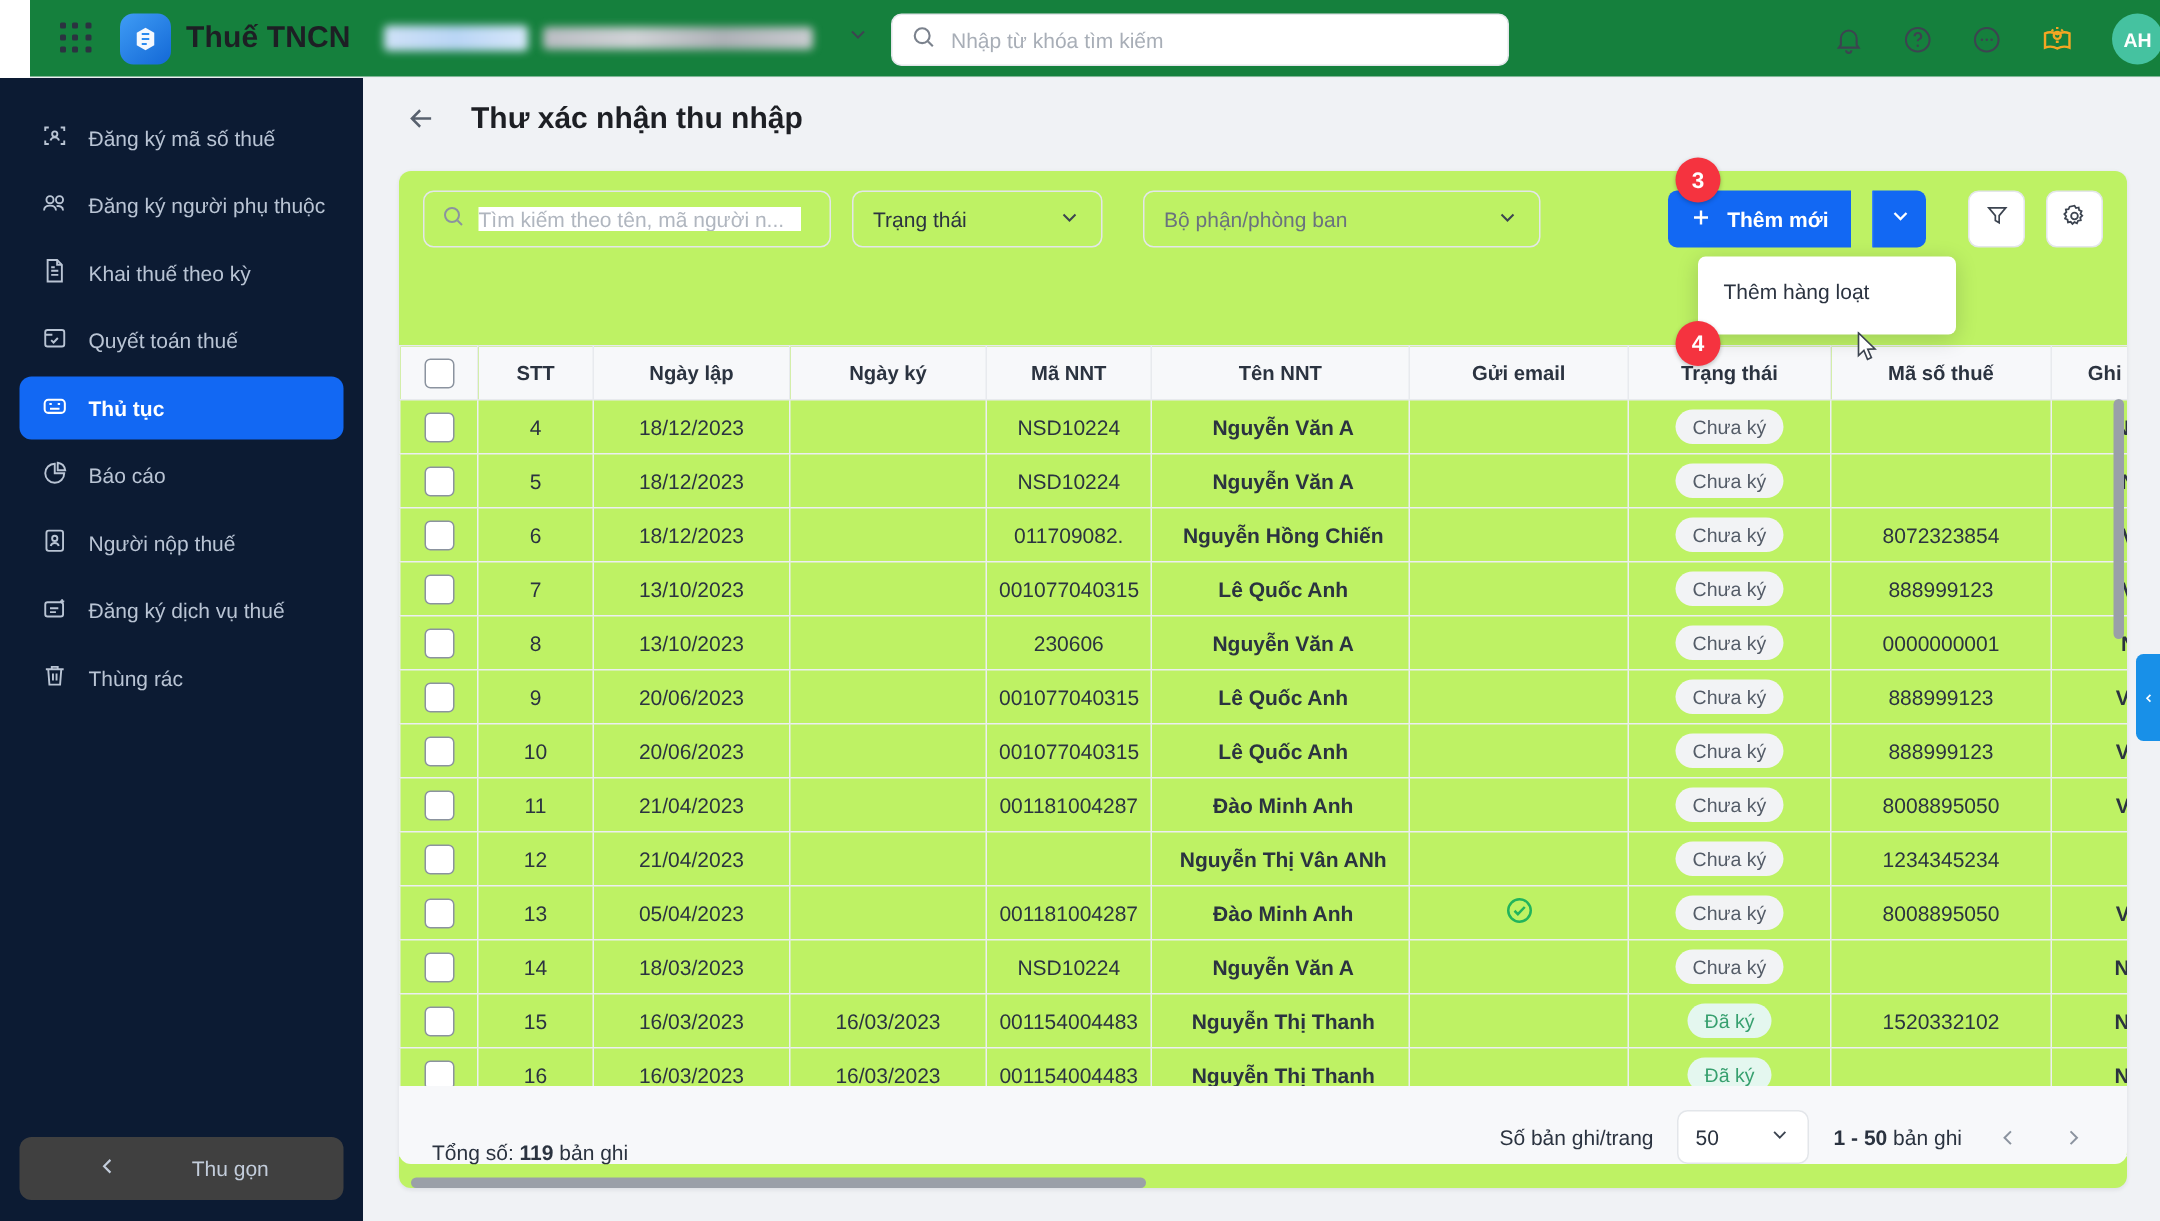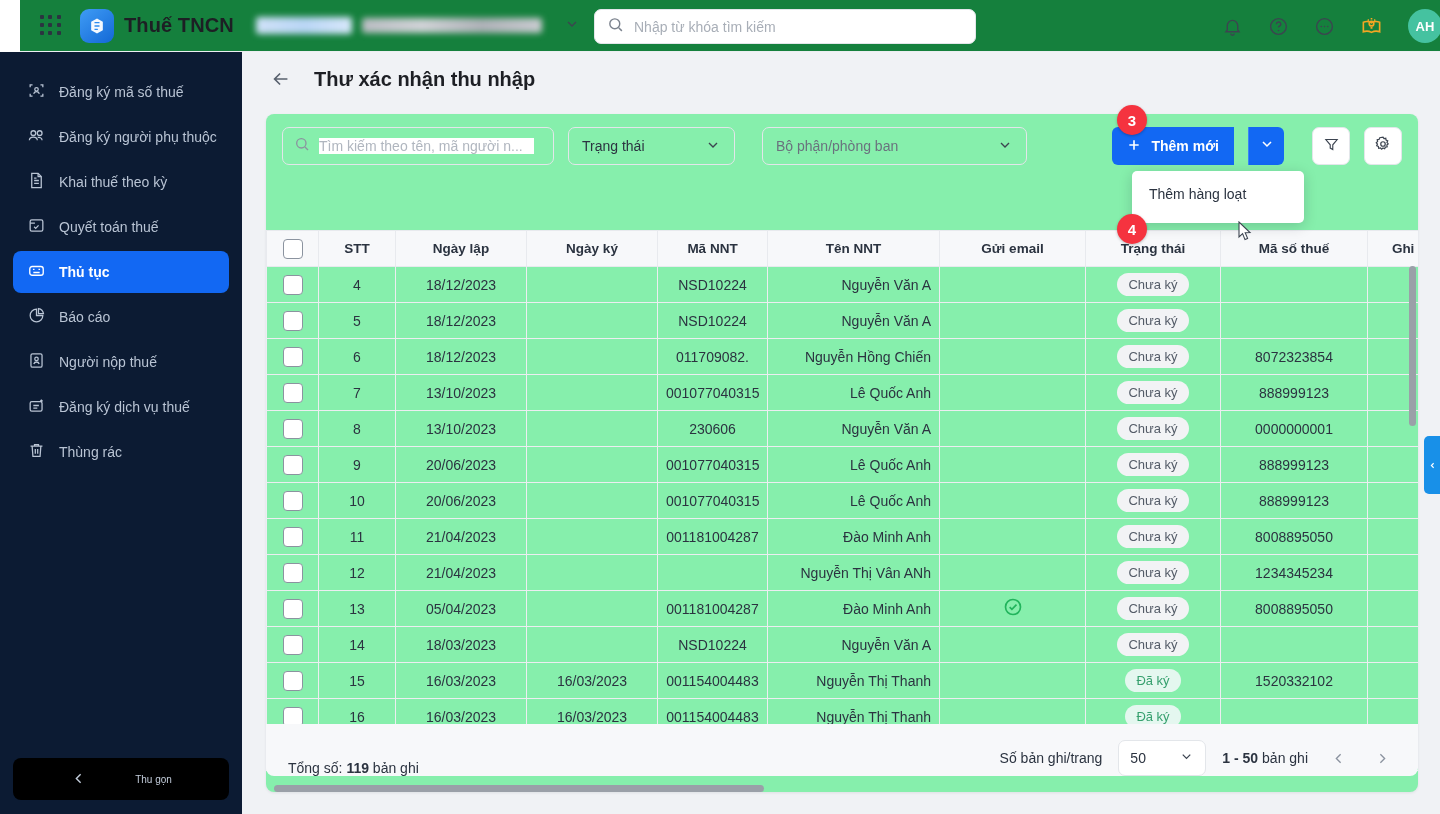--- a/index.html
+++ b/index.html
@@ -23,21 +23,21 @@
   .brand-logo { width: 34px; height: 34px; border-radius: 9px;
     background: linear-gradient(140deg, #3f9cf5 0%, #1368d6 100%);
     display: flex; align-items: center; justify-content: center; }
   .brand-name { font-size: 20px; font-weight: bold; color: #1d1f24; margin-left: 10px; letter-spacing: .1px;}
   .org-blur { display: flex; align-items: center; margin-left: 22px; gap: 10px; }
   .blur-a { width: 96px; height: 17px; border-radius: 3px;
     background: linear-gradient(90deg,#cfe1f7,#b9d5f5,#d7e7fa); filter: blur(3px); }
   .blur-b { width: 180px; height: 15px; border-radius: 3px;
     background: linear-gradient(90deg,#b9bcc2,#d0d2d6,#aeb1b7,#c9cbd0); filter: blur(3px); }
   .org-caret { margin-left: 12px; color: #3c4450; }
-  .hsearch { position: absolute; left: 574px; top: 9px; width: 382px; height: 35px;
+  .hsearch { position: absolute; left: 574px; top: 9px; width: 412px; height: 35px;
     border: 1px solid #e3e6ea; border-radius: 7px; display: flex; align-items: center;
     padding: 0 12px; background:#fff; }
   .hsearch input { border: none; outline: none; margin-left: 10px; font-size: 14px;
     color: #2b3340; width: 330px; font-family: "Liberation Sans", sans-serif; background: transparent;}
   .hsearch input::placeholder { color: #a8aeb7; }
   .hicons { position: absolute; right: 18px; top: 0; height: 52px; display: flex;
     align-items: center; gap: 25px; }
   .hicons .ic { cursor: pointer; display:flex; align-items:center; }
   .avatar { width: 34px; height: 34px; border-radius: 50%; background: #45c2a0;
     color: #fff; font-size: 13px; font-weight: bold; display: flex;
@@ -45,31 +45,31 @@
   
   .sidebar { position: absolute; left: 0; top: 52px; width: 242px; height: 762px;
     background: #0c1b33; }
   .nav { padding-top: 16px; }
   .nav-item { height: 42px; margin: 3px 13px; border-radius: 8px; display: flex;
     align-items: center; padding-left: 14px; color: #b9c4d4; font-size: 14px;
     cursor: pointer; gap: 13px; }
   .nav-item.active { background: #1268f3; color: #ffffff; font-weight: bold; }
   .nav-item .lbl { white-space: nowrap; }
   .collapse-btn { position: absolute; left: 13px; bottom: 14px; width: 216px; height: 42px;
-    border-radius: 8px; background: #000000; display: flex; align-items: center;
-    justify-content: center; gap: 48px; color: #c3cddb; font-size: 10px; cursor: pointer; }
+    border-radius: 8px; background: #404040; display: flex; align-items: center;
+    justify-content: center; gap: 48px; color: #c3cddb; font-size: 14px; cursor: pointer; }
   
   .main { position: absolute; left: 242px; top: 52px; width: 1198px; height: 762px;
     background: #f0f2f5; }
   .page-head { height: 54px; display: flex; align-items: center; padding-left: 28px; gap: 22px;
     background: #f0f2f5; }
   .back-arrow { color: #58616e; cursor: pointer; display:flex; }
   .page-title { font-size: 20px; font-weight: bold; color: #1d1f24; }
   .card { position: absolute; left: 24px; top: 62px; width: 1152px; height: 678px;
-    background: #86efac; border-radius: 8px; box-shadow: 0 1px 3px rgba(16,24,40,.08); }
+    background: #bef264; border-radius: 8px; box-shadow: 0 1px 3px rgba(16,24,40,.08); }
   .toolbar { height: 64px; display: flex; align-items: center; padding: 0 16px; gap: 14px;
     position: relative; }
   .tb-search { width: 272px; height: 38px; border: 1px solid #e3e6ea; border-radius: 7px;
     display: flex; align-items: center; padding: 0 11px; }
   .tb-search input { border: none; outline: none; margin-left: 9px; font-size: 14px;
     color: #2b3340; width: 215px; font-family: "Liberation Sans", sans-serif; }
   .tb-search input::placeholder { color: #b0b6bf; }
   .tb-select { height: 38px; border: 1px solid #e3e6ea; border-radius: 7px;
     display: flex; align-items: center; justify-content: space-between;
     padding: 0 13px; font-size: 14px; color: #6a727e; cursor: pointer; }
@@ -96,21 +96,21 @@
   .dropdown-menu .mi { padding: 7px 17px; font-size: 14px; color: #2b3340; cursor: pointer; }
   
   .tbl-wrap { position: absolute; left: 0; top: 116px; width: 1152px; height: 610px;
     overflow: hidden; }
   table { border-collapse: collapse; table-layout: fixed; width: 1200px; }
   th { background: #f7f8fa; font-size: 13.5px; font-weight: bold; color: #2b3340;
     height: 36px; border: 1px solid #e8eaee; text-align: center; padding: 0 6px;
     white-space: nowrap; overflow: hidden; }
   td { height: 36px; border: 1px solid #eceef1; font-size: 14px; color: #2b3340;
     text-align: center; padding: 0 8px; white-space: nowrap; overflow: hidden; }
-  td.l { text-align: right; padding-left: 12px; }
+  td.l { text-align: center; padding-left: 12px; font-weight: bold; }
   .chk { width: 20px; height: 20px; border: 1.6px solid #8b939f; border-radius: 4px;
     display: inline-block; cursor: pointer; vertical-align: middle; background:#fff;}
   .pill { display: inline-block; padding: 4px 11px; border-radius: 13px; font-size: 13px; }
   .pill-unsigned { background: #f2f3f5; color: #545c68; }
   .pill-signed { background: #e4f7ef; color: #37a06f; }
   .check-green { color: #21b45c; }
   .hscroll { position: absolute; left: 8px; bottom: 0; height: 7px; width: 1136px; }
   .hscroll .thumb { height: 7px; width: 490px; border-radius: 4px; background: #9aa0a8; }
   .vscroll { position: absolute; right: 2px; top: 36px; width: 7px; height: 160px;
     border-radius: 4px; background: #9aa0a8; }

